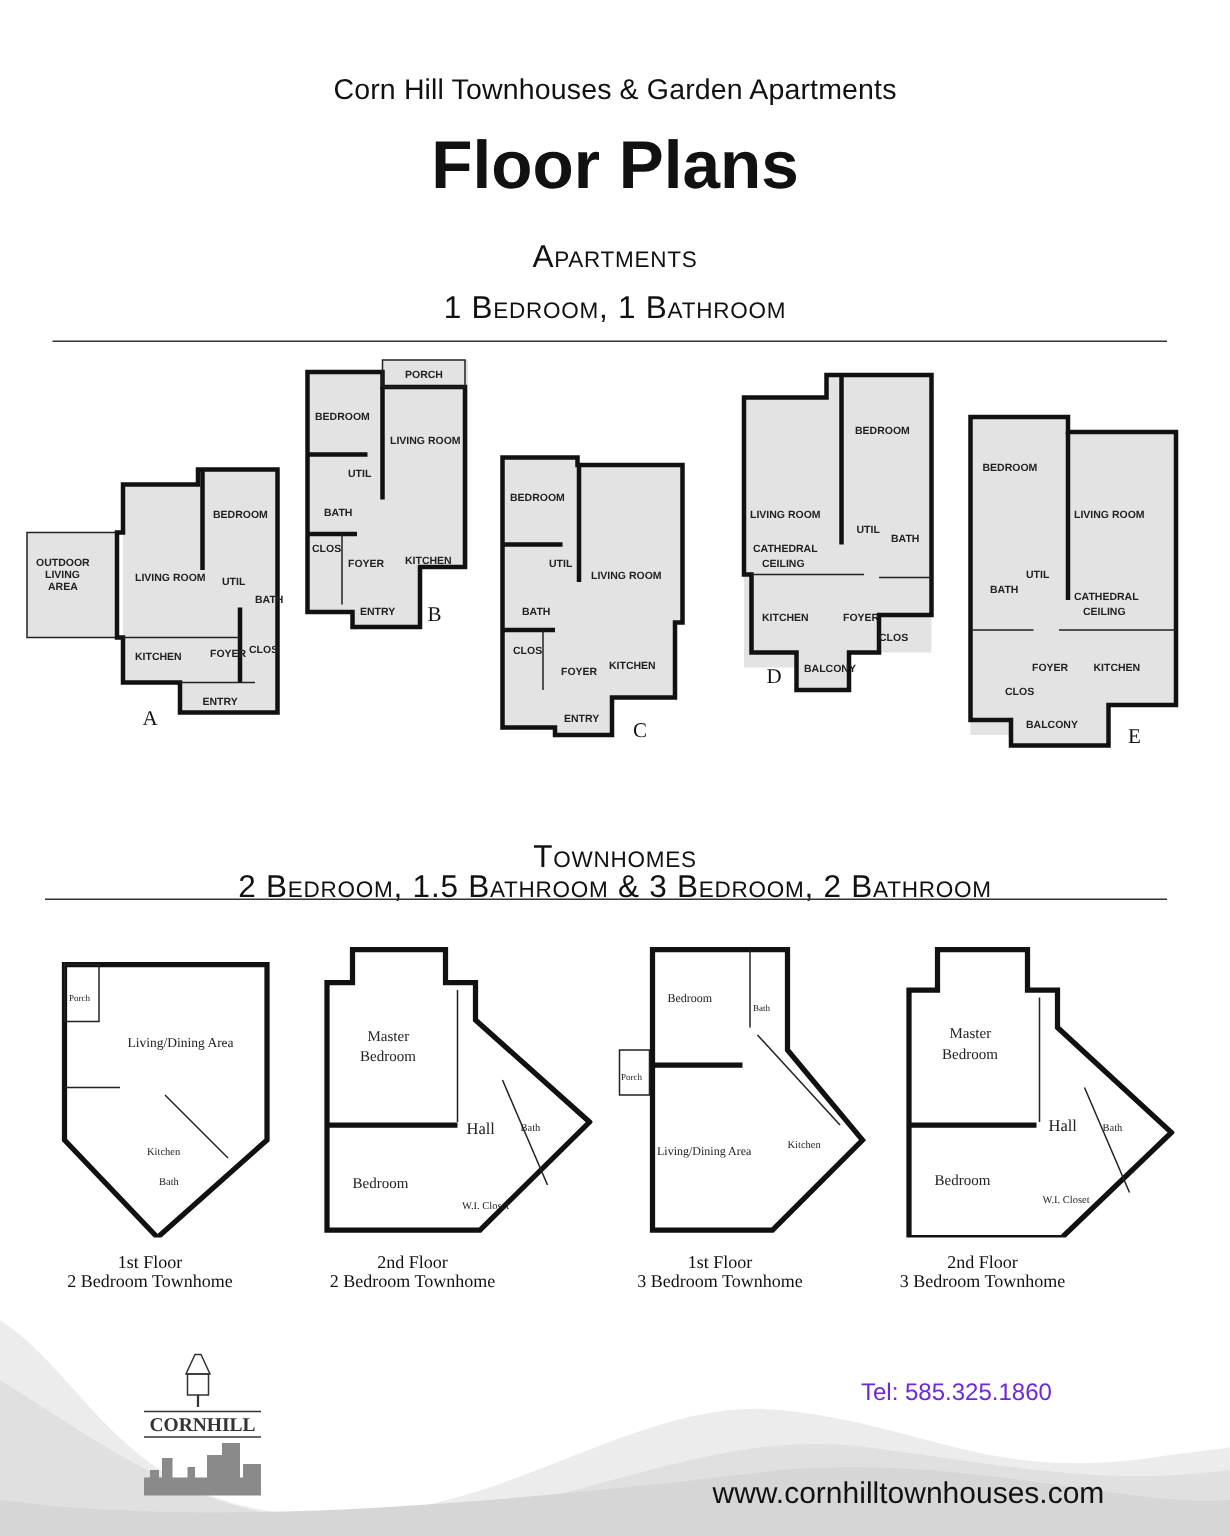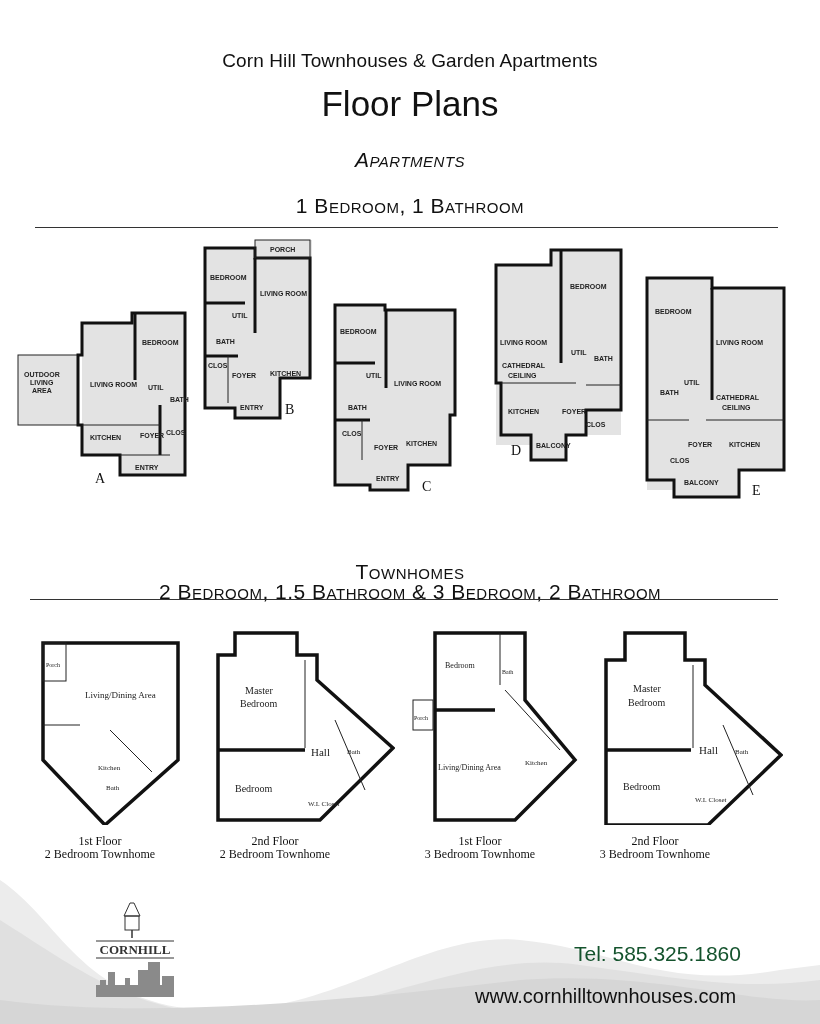--- a/index.html
+++ b/index.html
@@ -1,41 +1,41 @@
 <!DOCTYPE html>
 <html><head>
 <meta charset="utf-8">
 <style>
   html,body{margin:0;padding:0;}
   body{width:820px;height:1024px;background:#fff;position:relative;overflow:hidden;font-family:"Liberation Sans",sans-serif;color:#111;}
   .abs{position:absolute;}
   .center{left:0;width:820px;text-align:center;}
   #subtitle{top:50px;font-size:19px;letter-spacing:0.1px;}
-  #title{top:84px;font-size:35px;font-weight:normal;}
+  #title{top:84px;font-size:45px;font-weight:bold;}
   .sec-h{font-size:21px;font-variant:small-caps;letter-spacing:0.5px;}
-  #apt-h1{top:148px;font-style:italic;}
+  #apt-h1{top:160px;}
   #apt-h2{top:194px;}
   #th-h1{top:560px;}
   #th-h2{top:580px;}
   .rule{height:1px;background:#333;}
   #rule1{top:227px;left:35px;width:743px;}
   #rule2{top:599px;left:30px;width:748px;}
   svg text{font-family:"Liberation Sans",sans-serif;fill:#222;}
   .plan svg .fill{fill:#e3e3e3;}
   .plan svg .wall{fill:none;stroke:#111;stroke-width:3;}
   .plan svg .thin{fill:none;stroke:#222;stroke-width:1;}
   .plan svg .lbl{font-size:7px;font-weight:bold;}
   .plan svg .letter{font-family:"Liberation Serif",serif;font-size:14px;font-weight:normal;fill:#111;}
   .tplan svg .wall{fill:none;stroke:#111;stroke-width:3.5;}
   .tplan svg .thin{fill:none;stroke:#222;stroke-width:1;}
   .tplan svg text{font-family:"Liberation Serif",serif;font-size:9px;fill:#222;}
   .caption{font-family:Liberation Serif, serif;font-size:12px;text-align:center;line-height:13px;color:#111;}
   #footer-bg{left:0;top:880px;width:820px;height:144px;}
   #logo{left:90px;top:900px;width:90px;height:100px;}
-  #tel{left:574px;top:942px;font-size:21px;color:#14532d;}
+  #tel{left:574px;top:920px;font-size:16px;color:#6d28d9;}
   #web{left:443px;top:985px;font-size:20px;color:#111;margin-left:32px;}
 </style>
 </head>
 <body>
 
 <div class="abs center" id="subtitle">Corn Hill Townhouses &amp; Garden Apartments</div>
 <div class="abs center" id="title">Floor Plans</div>
 
 <div class="abs center sec-h" id="apt-h1">Apartments</div>
 <div class="abs center sec-h" id="apt-h2">1 Bedroom, 1 Bathroom</div>

